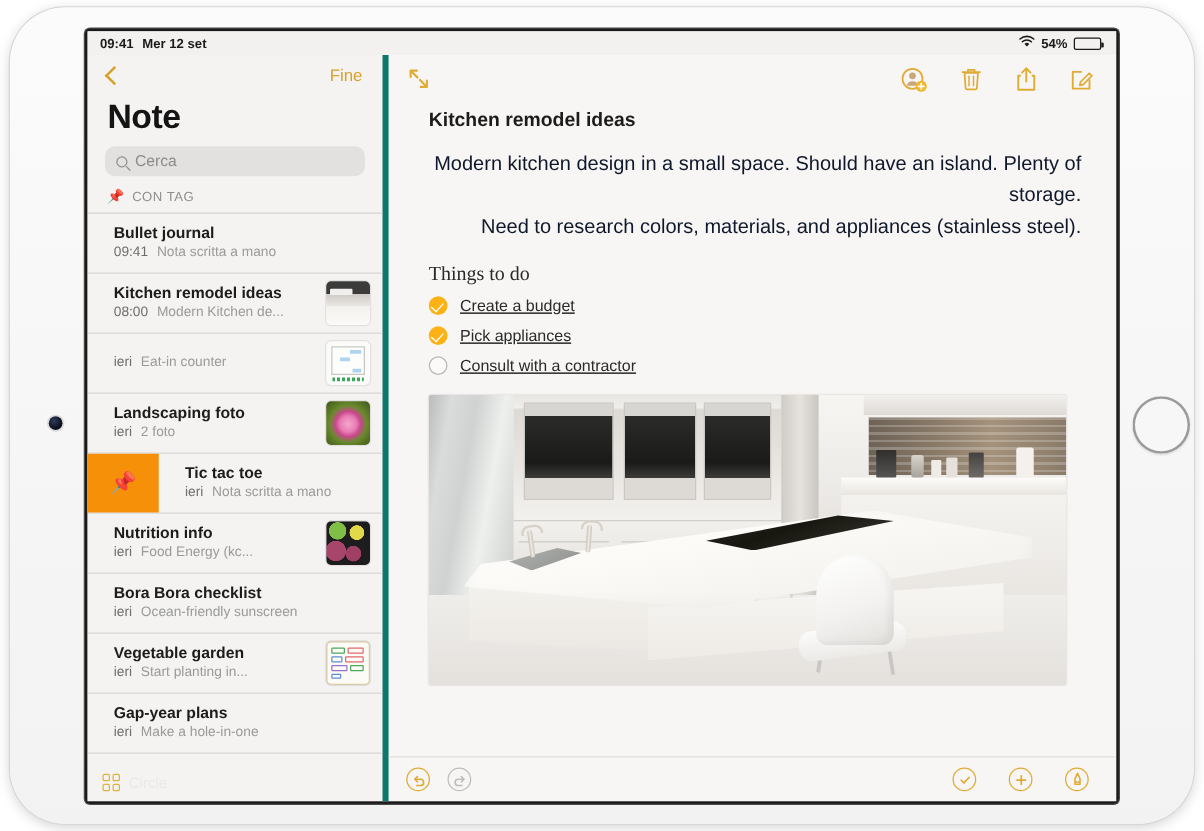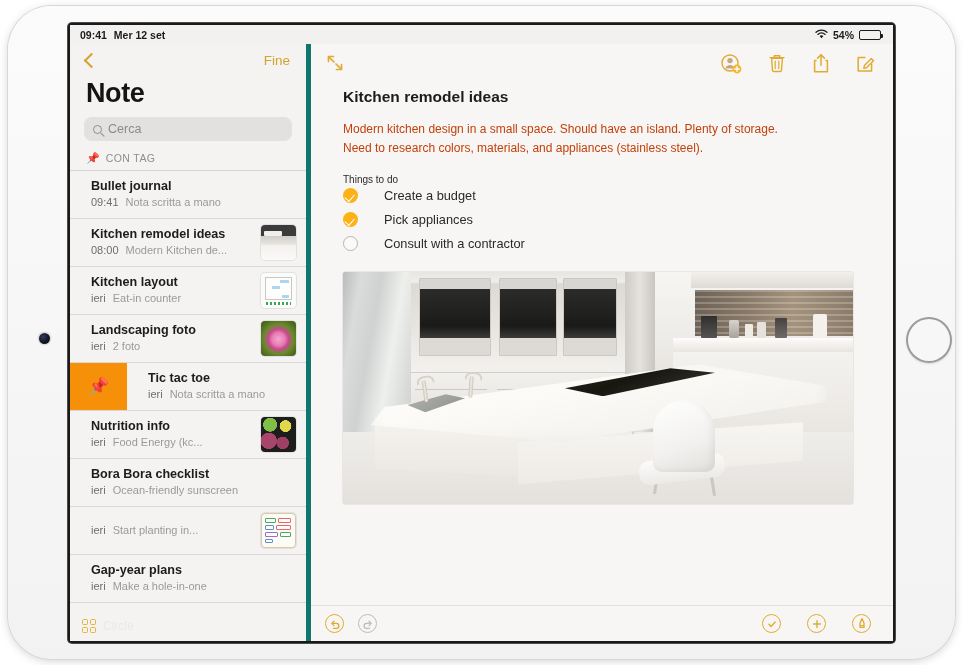--- a/index.html
+++ b/index.html
@@ -316,35 +316,39 @@
     min-height: 0;
     overflow: hidden;
   }
   #note-title {
     font-size: 15.5px;
     font-weight: bold;
     color: #1c1c1c;
     padding-bottom: 14px;
   }
   .note-para {
-    font-size: 12px;
-    color: #c2410c;
+    font-size: 16px;
+    color: #0f172a;
     line-height: 1.55;
+    text-align: right;
   }
   #things-label {
-    font-size: 10px;
+    font-size: 16px;
     color: #2a2a2a;
     padding-top: 17px;
     padding-bottom: 3px;
+    font-family: Liberation Serif, serif;
   }
   .check-item {
     display: flex;
-    gap: 26px;
+    align-items: center;
+    gap: 10px;
     height: 24px;
     cursor: pointer;
+    text-decoration: underline;
   }
   .checkbox {
     width: 15px; height: 15px;
     border-radius: 50%;
     flex: 0 0 15px;
     position: relative;
   }
   .checkbox.unchecked { border: 1.4px solid #b6b5b3; background: #fbfaf9; }
   .checkbox.checked { background: #fcb215; }
   .checkbox.checked::after {
@@ -573,21 +577,20 @@
                 <div class="row-title">Kitchen remodel ideas</div>
                 <div class="row-sub">
                   <span class="row-time">08:00</span>
                   <span class="row-snippet">Modern Kitchen de...</span>
                 </div>
               </div>
               <div class="thumb th-kitchen"></div>
             </div>
             <div class="note-row">
               <div class="row-text">
-                <div class="row-title">Kitchen layout</div>
                 <div class="row-sub">
                   <span class="row-time">ieri</span>
                   <span class="row-snippet">Eat-in counter</span>
                 </div>
               </div>
               <div class="thumb th-plan">
                 <span class="plan-tag" style="left:19px;top:7px;width:9px;"></span>
                 <span class="plan-tag" style="left:11px;top:13px;width:8px;"></span>
                 <span class="plan-tag" style="left:21px;top:22px;width:7px;"></span>
               </div>
@@ -628,20 +631,21 @@
               <div class="row-text">
                 <div class="row-title">Bora Bora checklist</div>
                 <div class="row-sub">
                   <span class="row-time">ieri</span>
                   <span class="row-snippet">Ocean-friendly sunscreen</span>
                 </div>
               </div>
             </div>
             <div class="note-row">
               <div class="row-text">
+                <div class="row-title">Vegetable garden</div>
                 <div class="row-sub">
                   <span class="row-time">ieri</span>
                   <span class="row-snippet">Start planting in...</span>
                 </div>
               </div>
               <div class="thumb th-garden">
                 <span class="gbox" style="left:3px;top:4px;width:11px;height:5px;border-color:#4aa85f;"></span>
                 <span class="gbox" style="left:16px;top:4px;width:13px;height:5px;border-color:#e0686e;"></span>
                 <span class="gbox" style="left:3px;top:11px;width:9px;height:5px;border-color:#5d8fd0;"></span>
                 <span class="gbox" style="left:14px;top:11px;width:15px;height:5px;border-color:#e0686e;"></span>

